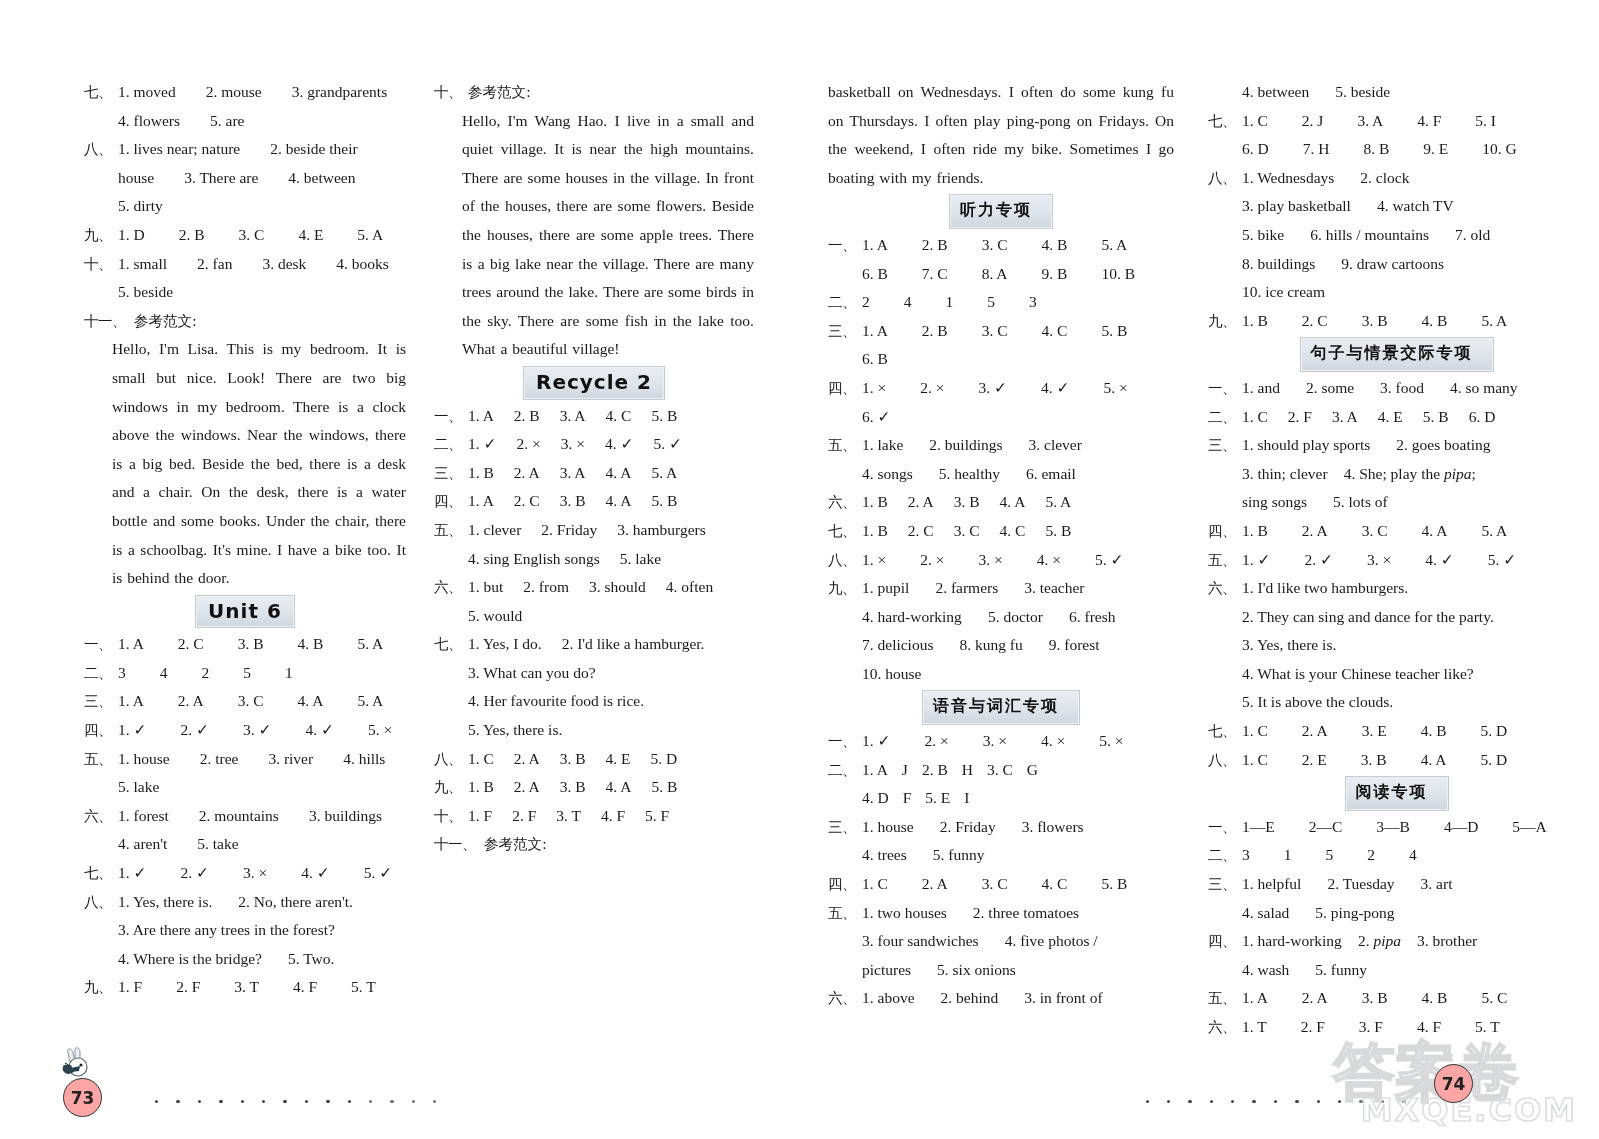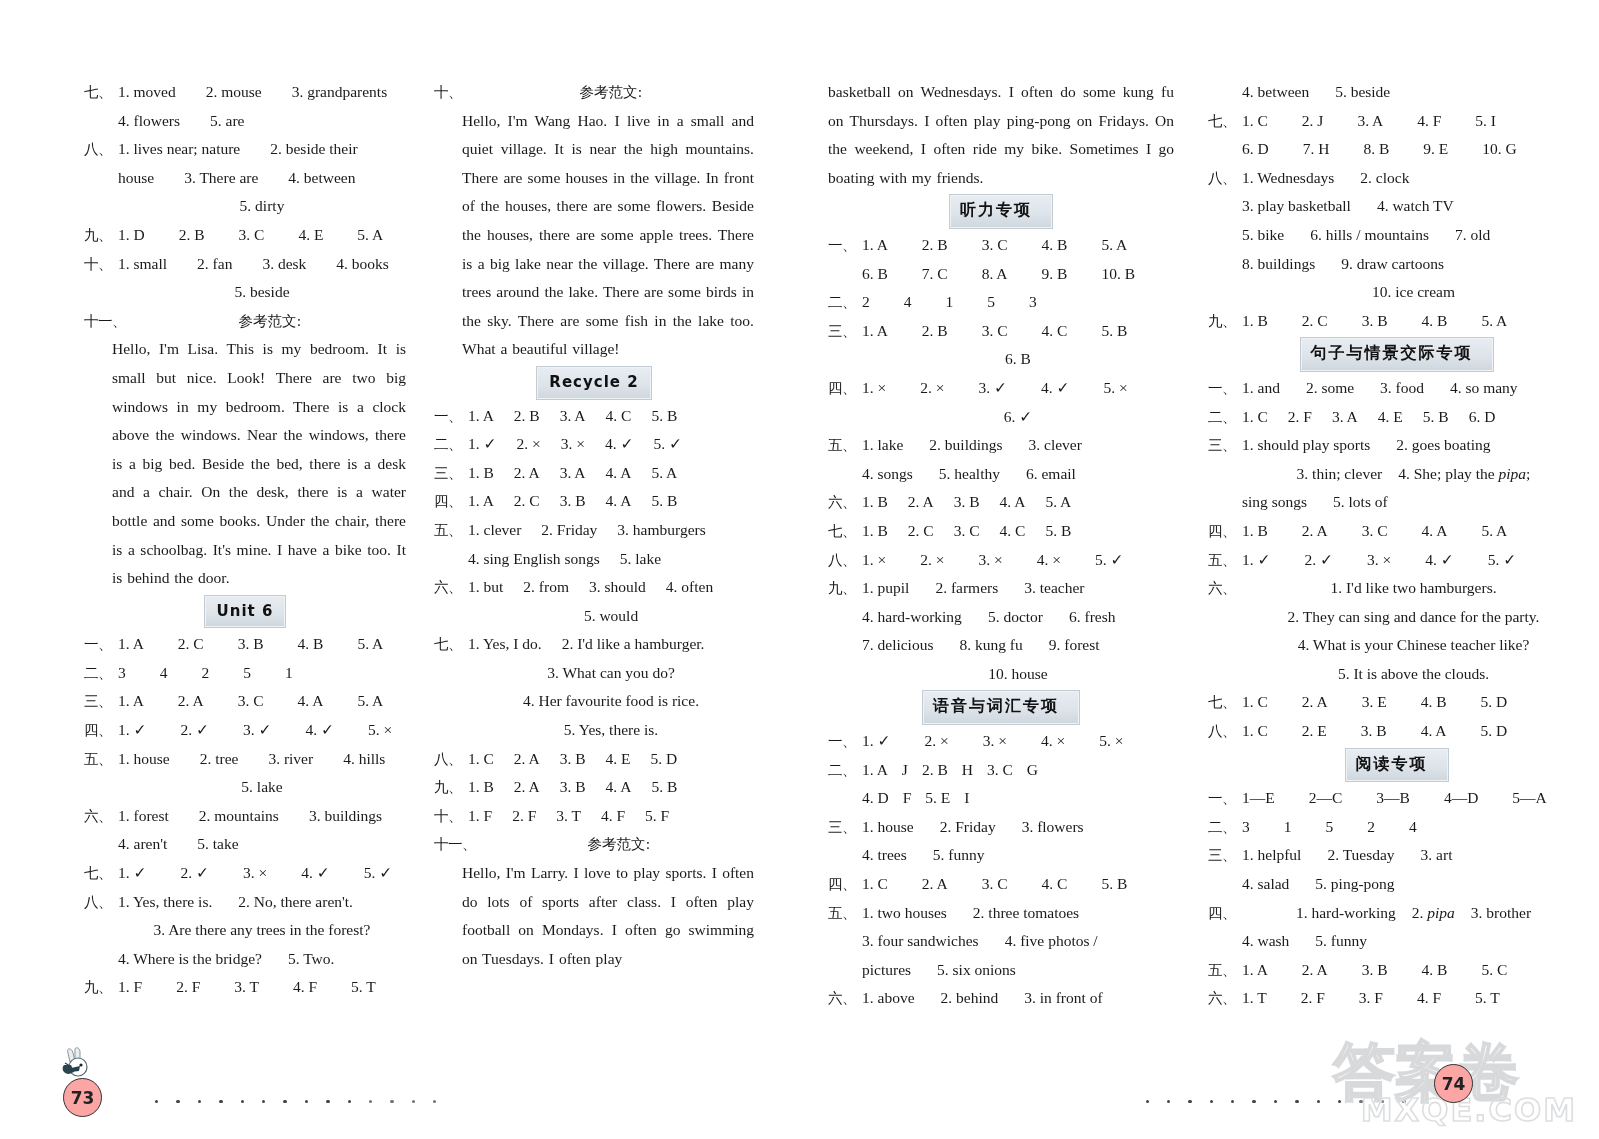--- a/index.html
+++ b/index.html
@@ -51,21 +51,20 @@
     min-width: 34px;
     white-space: nowrap;
     font-family: "DejaVu Sans", sans-serif;
     font-size: 14.5px;
     letter-spacing: -0.5px;
   }
   .ord.wide { min-width: 50px; }
   .abody {
     flex: 1 1 auto;
     min-width: 0;
-    text-align: center;
   }
   .aline {
     display: block;
     white-space: nowrap;
   }
   .items {
     display: flex;
     flex-direction: row;
     flex-wrap: nowrap;
   }
@@ -96,21 +95,21 @@
     text-align: center;
     margin: 2px 0 2px 0;
   }
   .sec-head .chip {
     display: inline-block;
     padding: 1px 12px 2px 12px;
     background: linear-gradient(180deg, #e8edf2 0%, #dde4ea 55%, #cfd7de 100%);
     border: 1px solid #c3ccd4;
     font-family: "DejaVu Sans", sans-serif;
     font-weight: bold;
-    font-size: 15px;
+    font-size: 20px;
     letter-spacing: 1px;
     color: #111;
     box-shadow: 0 0 0 1px #eef2f5 inset;
   }
   .sec-head .chip.cn {
     font-size: 16px;
     letter-spacing: 2px;
     padding: 1px 20px 3px 10px;
   }
 
@@ -550,21 +549,20 @@
         </div>
           </div>
       </div>
 
       <div class="arow">
         <div class="ord wide label-cn">十一、</div>
         <div class="abody">
           <div class="aline label-cn">参考范文:</div>
         </div>
       </div>
-      <div class="para j">Hello, I'm Larry. I love to play sports. I often do lots of sports after class. I often play football on Mondays. I often go swimming on Tuesdays. I often play</div>
 
     </div>
 
     <div class="col col-3">
 
       <div class="para j" style="padding-left:0">basketball on Wednesdays. I often do some kung fu on Thursdays. I often play ping-pong on Fridays. On the weekend, I often ride my bike. Sometimes I go boating with my friends.</div>
 
       <div class="sec-head">
         <span class="chip cn">听力专项</span>
       </div>
@@ -951,20 +949,21 @@
           <span>5. ✓</span>
         </div>
           </div>
       </div>
 
       <div class="arow">
         <div class="ord label-cn">六、</div>
         <div class="abody">
           <div class="aline">1. I'd like two hamburgers.</div>
           <div class="aline">2. They can sing and dance for the party.</div>
+          <div class="aline">3. Yes, there is.</div>
           <div class="aline">4. What is your Chinese teacher like?</div>
           <div class="aline">5. It is above the clouds.</div>
         </div>
       </div>
 
       <div class="arow">
         <div class="ord label-cn">七、</div>
         <div class="abody">
             <div class="aline items sp2">
           <span>1. C</span>

